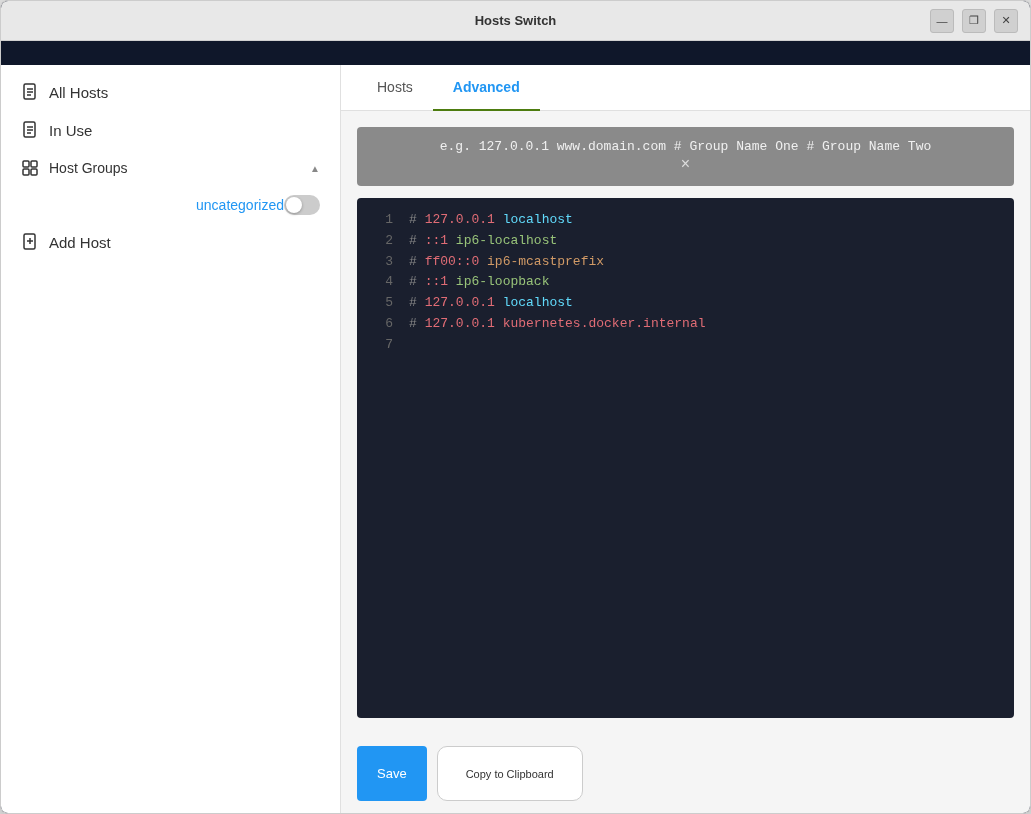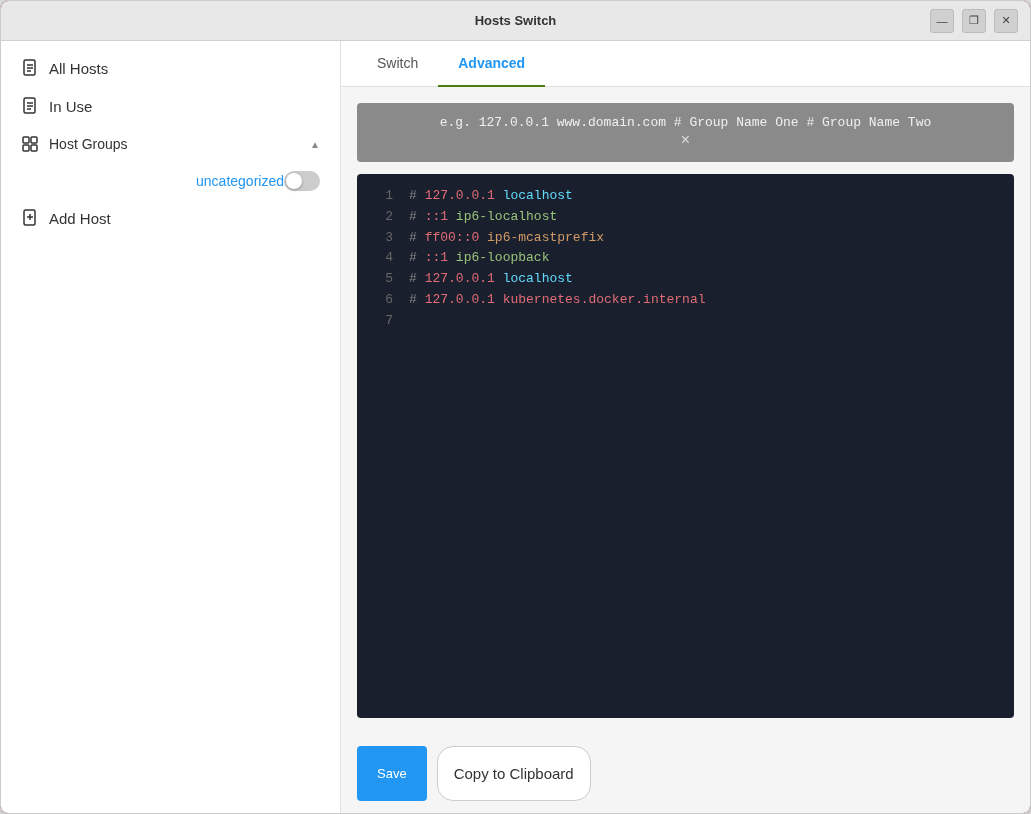--- a/index.html
+++ b/index.html
@@ -8,27 +8,28 @@
       background: #e8e8e8;
       display: flex;
       justify-content: center;
       align-items: center;
       width: 1031px;
       height: 814px;
     }
     .window {
       width: 1031px;
       height: 814px;
-      background: #7f1d1d;
+      background: #0f172a;
       border-radius: 8px;
       box-shadow: 0 4px 24px rgba(0,0,0,0.3);
       display: flex;
       flex-direction: column;
       overflow: hidden;
       border: 1px solid #ccc;
+      gap: 24px;
     }
     .titlebar {
       height: 40px;
       background: #e8e8e8;
       display: flex;
       align-items: center;
       justify-content: center;
       position: relative;
       border-bottom: 1px solid #d0d0d0;
       flex-shrink: 0;
@@ -242,23 +243,23 @@
       border-radius: 4px;
       padding: 20px 20px;
       font-size: 13px;
       cursor: pointer;
       font-weight: 500;
     }
     .btn-clipboard {
       background: #ffffff;
       color: #333;
       border: 1px solid #ccc;
-      border-radius: 16px;
-      padding: 8px 16px;
-      font-size: 15px;
+      border-radius: 10px;
+      padding: 8px 28px;
+      font-size: 11px;
       cursor: pointer;
     }
   </style>
 </head>
 <body>
 
 <div class="window">
 
   <div class="titlebar">
     <span class="titlebar-title">Hosts Switch</span>
@@ -325,21 +326,21 @@
         </svg>
         <span>Add Host</span>
       </div>
 
     </div>
 
     <div class="main-panel">
 
       <div class="tabs">
         <div class="tab">
-          <span>Switch</span>
+          <span>Hosts</span>
         </div>
         <div class="tab active">
           <span>Advanced</span>
         </div>
       </div>
 
       <div class="panel-content">
 
         <div class="info-banner">
           <span class="info-banner-text">e.g. 127.0.0.1 www.domain.com # Group Name One # Group Name Two</span>

